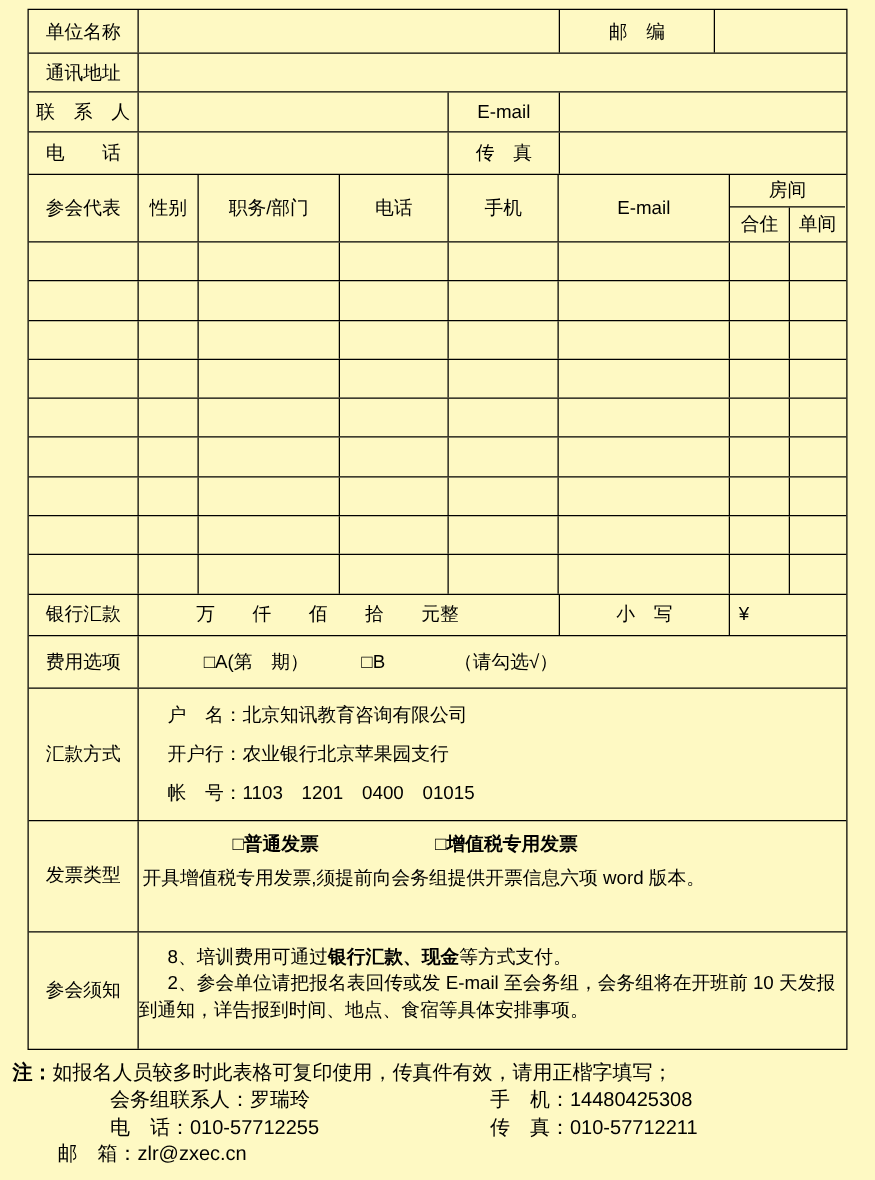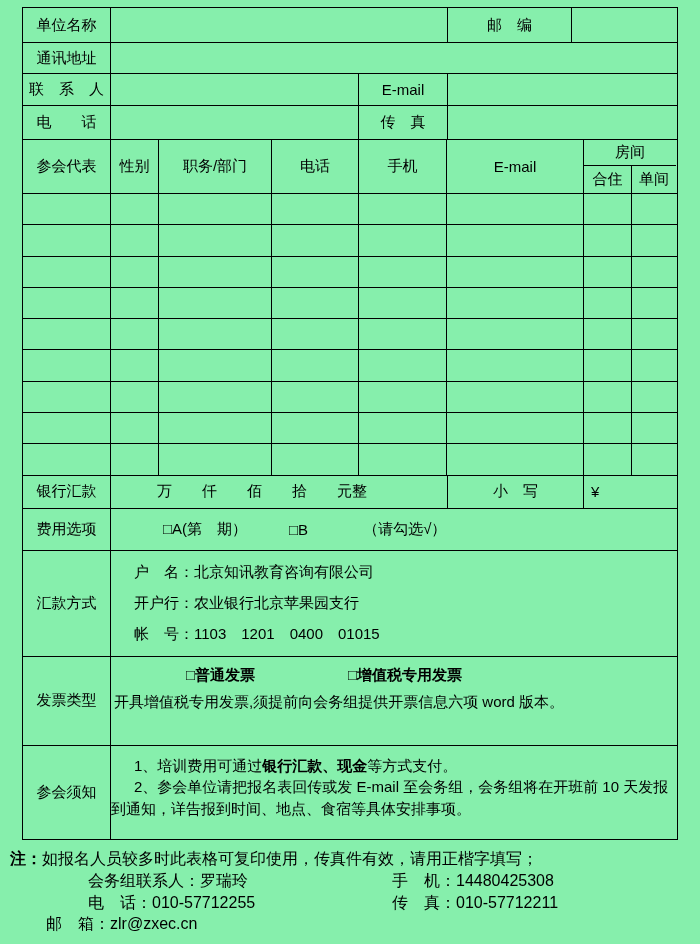--- a/index.html
+++ b/index.html
@@ -1,18 +1,18 @@
 <!DOCTYPE html>
 <html><head>
 <meta charset="utf-8">
 <style>
   * { margin:0; padding:0; box-sizing:border-box; }
   html,body { background:#fff; }
   .page {
-    position:relative; width:700px; height:944px; background:#86efac;
+    position:relative; width:700px; height:944px; background:#fef9c3;
     font-family:"Liberation Sans", sans-serif; color:#000; font-size:15px;
     overflow:hidden;
   }
   .tbl {
     position:absolute; left:22px; top:7px; width:656px;
     border:1.5px solid #000;
   }
   .row { display:flex; border-bottom:1.5px solid #000; align-items:stretch; }
   .row.no-bb { border-bottom:none; }
   .c {
@@ -235,21 +235,21 @@
           <span>□普通发票</span>
           <span class="inv-vat">□增值税专用发票</span>
         </div>
         <div class="inv-line2">开具增值税专用发票,须提前向会务组提供开票信息六项 word 版本。</div>
       </div>
     </div>
 
     <div class="row hnote no-bb">
       <div class="c w88">参会须知</div>
       <div class="c w565 last col notice-cell">
-        <p><span>1、培训费用可通过</span><span class="bold">银行汇款、现金</span><span>等方式支付。</span></p>
+        <p><span>8、培训费用可通过</span><span class="bold">银行汇款、现金</span><span>等方式支付。</span></p>
         <p>2、参会单位请把报名表回传或发 E-mail 至会务组，会务组将在开班前 10 天发报到通知，详告报到时间、地点、食宿等具体安排事项。</p>
       </div>
     </div>
 
   </div>
 
   <div class="footer">
     <div class="fnote"><span class="bold">注：</span><span>如报名人员较多时此表格可复印使用，传真件有效，请用正楷字填写；</span></div>
     <div class="fline"><span class="fleft">会务组联系人：罗瑞玲</span><span>手　机：14480425308</span></div>
     <div class="fline"><span class="fleft">电　话：010-57712255</span><span>传　真：010-57712211</span></div>

